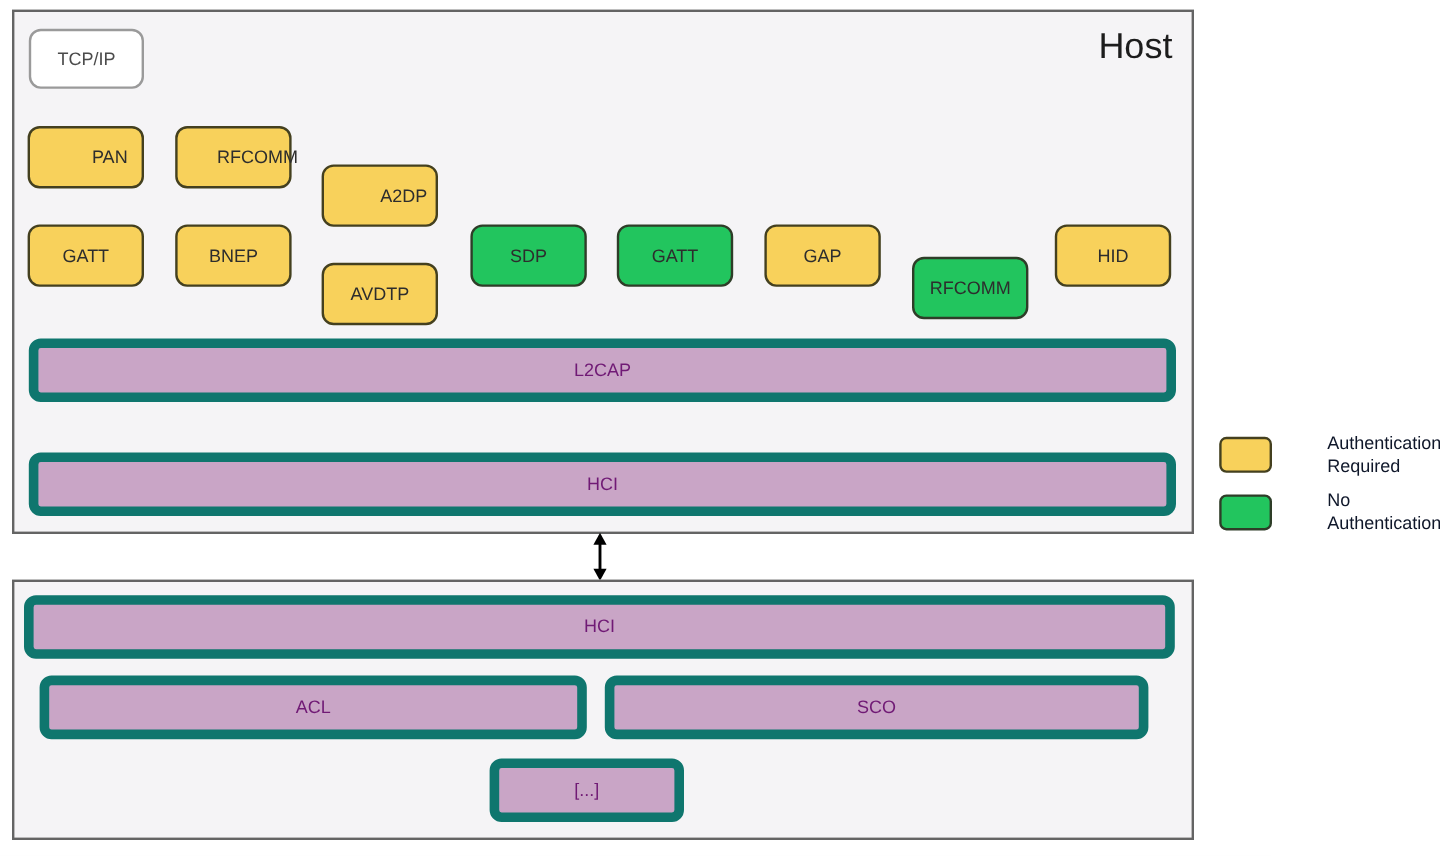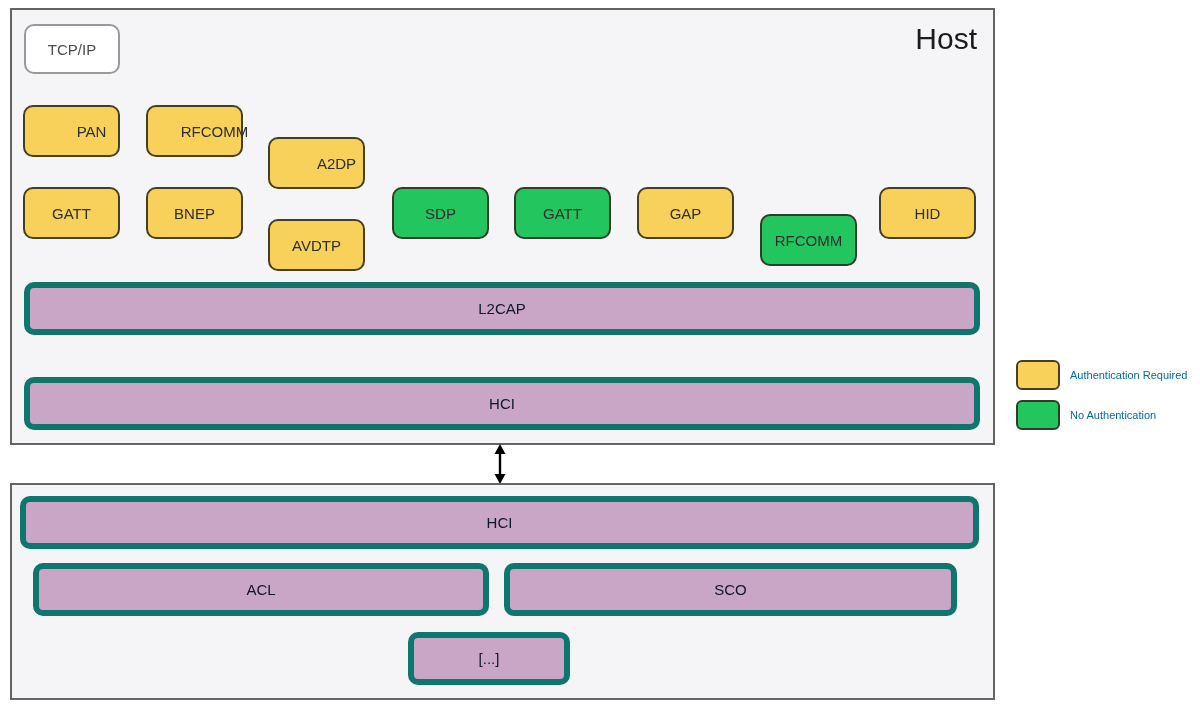--- a/index.html
+++ b/index.html
@@ -18,21 +18,21 @@
   .controller-container .big-label { bottom:10px; right:18px; }
 
   .box {
     position:absolute; display:flex; align-items:center; justify-content:center;
     border-radius:10px; font-size:15px; color:#2d2d2d; box-sizing:border-box;
     text-align:center;
   }
   .small { width:97px; height:52px; }
   .yellow { background:#f8d15b; border:2px solid #44401f; }
   .green  { background:#22c55e; border:2px solid #2e3d28; }
-  .purple { background:#c9a5c6; border:6px solid #0f766e; color:#0f172a; }
+  .purple { background:#c9a5c6; border:8px solid #0f766e; color:#701a75; }
   .white-box { background:#ffffff; border:2px solid #9a9a9a; color:#4b4b4b; }
 
   
   .c1{left:11px;} .c2{left:134px;} .c3{left:256px;margin-top:32px;} .c4{left:380px;}
   .c5{left:502px;} .c6{left:625px;} .c7{left:748px;margin-top:27px;} .c8{left:867px;}
   .r1{top:95px;padding-left:40px;} .r2{top:177px;}
 
   .bar { left:12px; width:956px; height:53px; }
   .l2cap-bar { top:272px; }
   .hci-host-bar { top:367px; }
@@ -40,21 +40,21 @@
   .hci-ctrl-bar { left:8px; top:11px; width:959px; height:53px; }
   .acl-bar { left:21px; top:78px; width:456px; height:53px; }
   .sco-bar { left:492px; top:78px; width:453px; height:53px; }
   .more-box { left:396px; top:147px; width:162px; height:53px; }
 
   .arrow-wrap { position:absolute; left:492px; top:444px; width:16px; height:40px; }
 
   .legend { position:absolute; left:1016px; top:360px; width:180px; }
   .legend-row { display:flex; align-items:center; margin-bottom:10px; }
   .swatch { width:44px; height:30px; border-radius:6px; box-sizing:border-box; flex:0 0 auto; margin-right:10px; }
-  .legend-label { font-size:11px; line-height:19px; color:#0369a1; width:120px; }
+  .legend-label { font-size:15px; line-height:19px; color:#0f172a; width:120px;margin-left:36px; }
 </style>
 </head>
 <body>
 
 <div class="canvas">
 
   <div class="container host-container">
     <div class="big-label">Host</div>
 
     <div class="box white-box" style="left:12px; top:14px; width:96px; height:50px;">TCP/IP</div>

